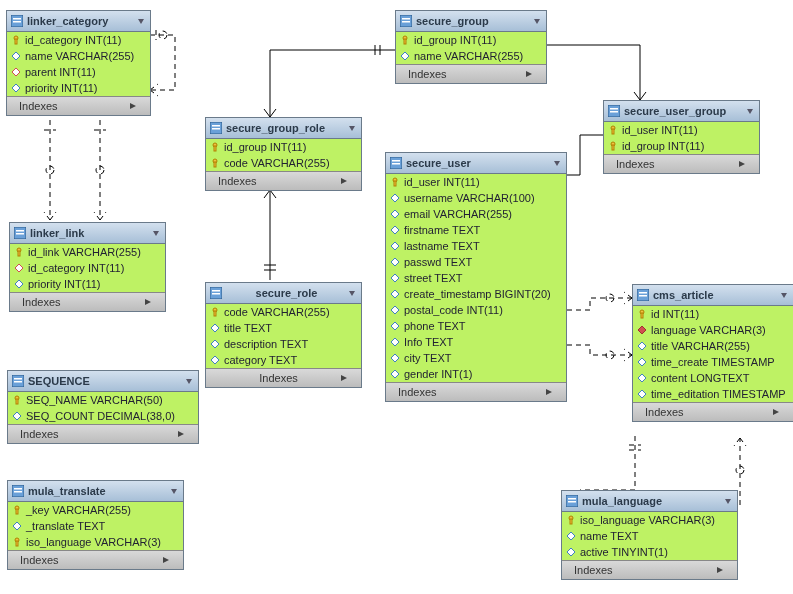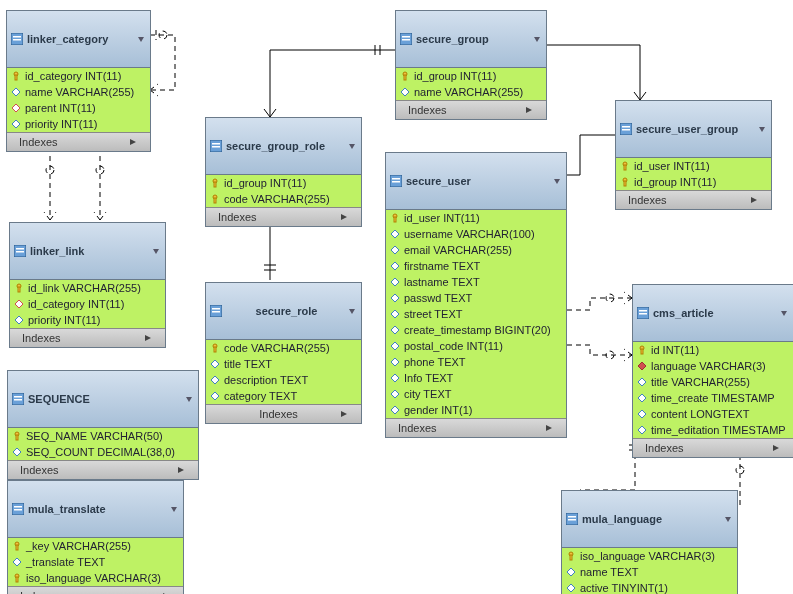--- a/index.html
+++ b/index.html
@@ -22,21 +22,21 @@
   position: absolute;
   background: #fff;
   border: 1px solid #6a7a8a;
   box-shadow: none;
 }
 .entity-header {
   display: flex;
   align-items: center;
   background: linear-gradient(#d3e0ee, #a7bfd7);
   border-bottom: 1px solid #6a7a8a;
-  padding: 20px 4px;
+  padding: 2px 4px;
   height: 16px;
 }
 .entity-header .table-icon {
   width: 12px;
   height: 12px;
   margin-right: 4px;
   display: inline-flex;
 }
 .entity-header .title {
   font-weight: bold;
@@ -618,21 +618,21 @@
         </div>
       </div>
   <div class="indexes-row">
     <span class="idx-label">Indexes</span>
     <span class="arrow"><svg viewBox="0 0 10 10">
             <polygon points="2,2 8,5 2,8" fill="#444"></polygon>
           </svg></span>
   </div>
 </div>
 
-<div class="entity" style="left:603px; top:100px; width:155px;margin-left:12px;">
+<div class="entity" style="left:603px; top:100px; width:155px;">
   <div class="entity-header">
     <span class="table-icon">
           <svg viewBox="0 0 12 12">
             <rect x="0" y="0" width="12" height="12" fill="#6aa0d8" stroke="#2a5a8a"></rect>
             <rect x="2" y="3" width="8" height="1.5" fill="#fff"></rect>
             <rect x="2" y="6" width="8" height="1.5" fill="#fff"></rect>
           </svg>
         </span>
     <span class="title">secure_user_group</span>
     <span class="collapse-icon"><svg viewBox="0 0 10 10">

